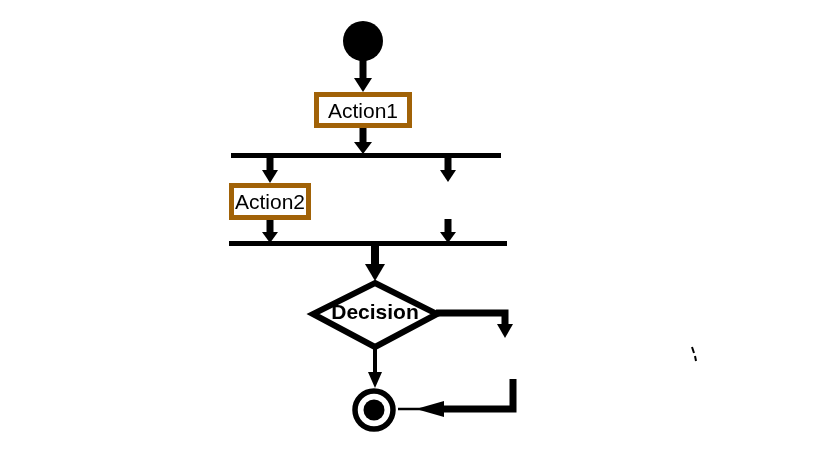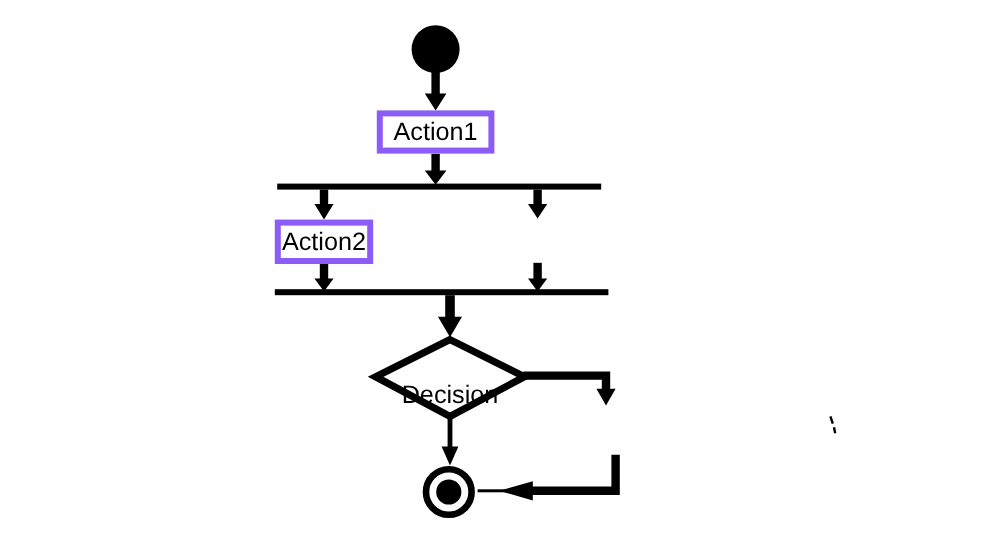--- a/index.html
+++ b/index.html
@@ -18,21 +18,21 @@
   #diagram-svg {
     position: absolute;
     left: 0;
     top: 0;
     width: 819px;
     height: 460px;
   }
   .action-box {
     position: absolute;
     box-sizing: border-box;
-    border: 5px solid #8b5cf6;
+    border: 5px solid #a16207;
     background: #ffffff;
     display: flex;
     align-items: center;
     justify-content: center;
     font-size: 21px;
     line-height: 1;
     color: #000000;
     white-space: nowrap;
   }
   .decision-label {
@@ -122,15 +122,15 @@
   <div class="action-box" style="left:314px; top:92px; width:98px; height:36px;">
     <span>Action1</span>
   </div>
 
   <div class="action-box" style="left:229px; top:183px; width:82px; height:37px;">
     <span>Action2</span>
   </div>
 
 
 
-  <div class="decision-label" style="left:315px; top:318px; width:120px;">Decision</div>
+  <div class="decision-label" style="left:315px; top:300px; width:120px;font-weight:bold;">Decision</div>
 
 </div>
 
 </body></html>

